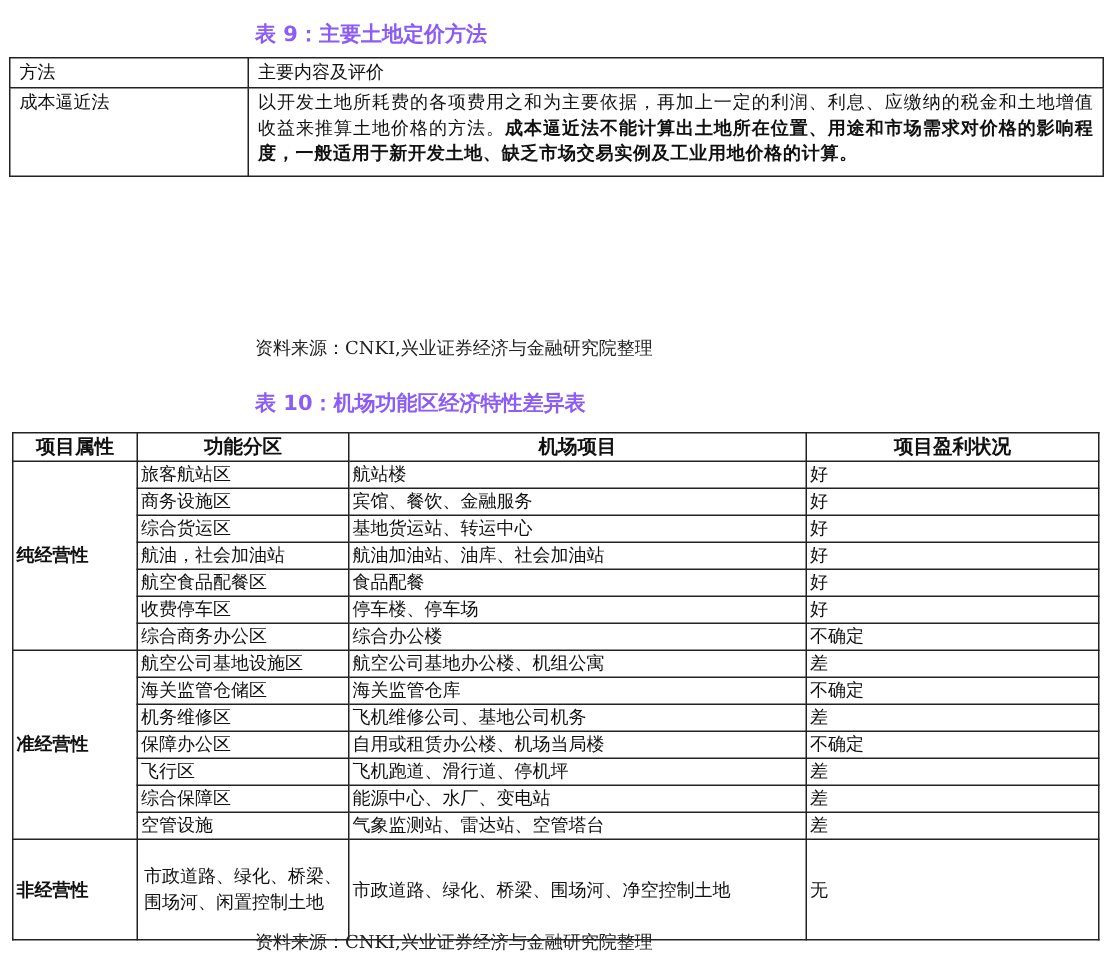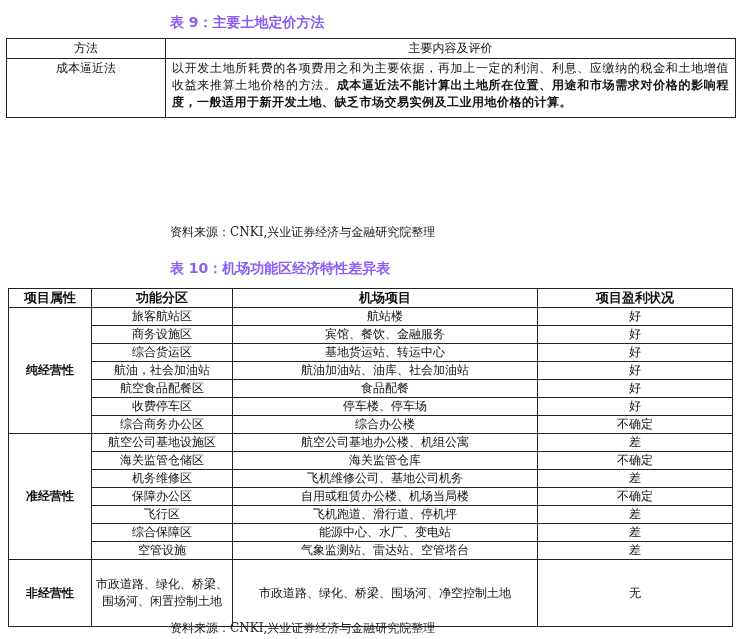--- a/index.html
+++ b/index.html
@@ -1,37 +1,37 @@
 <!DOCTYPE html>
 <html><head>
 <meta charset="utf-8">
 <style>
   html, body { margin:0; padding:0; background:#ffffff; }
   body { width:745px; height:639px; position:relative; overflow:hidden;
          font-family:"DejaVu Serif", "Liberation Serif", serif; color:#111; }
   .caption { position:absolute; font-family:"DejaVu Sans", sans-serif; font-weight:bold; font-size:14px; color:#8b5cf6; white-space:nowrap; }
   .source { position:absolute; font-family:"DejaVu Serif", serif; font-size:12px; color:#222; white-space:nowrap; }
   table { position:absolute; border-collapse:collapse; table-layout:fixed; }
-  td, th { border:1px solid #222;text-align:center; }
+  td, th { border:1px solid #222; }
 
   
   #t9 { left:6px; top:38px; width:729px; font-size:12px; }
   #t9 td { vertical-align:top; padding:1px 6px; line-height:17px; }
   #t9 col.c1 { width:159px; } #t9 col.c2 { width:570px; }
   #t9 .hdr td { height:16px; }
   #t9 .r1 td { height:55px; }
   #t9 .r2 td { height:56px; }
   #t9 .r3 td { height:45px; }
   #t9 td.txt { text-align:justify; letter-spacing:0.5px; }
   b { font-family:"DejaVu Sans", sans-serif; font-weight:bold; }
 
   
   #t10 { left:8px; top:288px; width:724px; font-size:12px; }
   #t10 th { font-family:Liberation Sans, sans-serif; font-weight:bold; height:17px; padding:0; font-size:13px; }
-  #t10 td { text-align:center; padding:0 2px; height:17px; line-height:17px; }
+  #t10 td { text-align:left; padding:0 2px; height:17px; line-height:17px; }
   #t10 td.attr { font-family:"DejaVu Sans", sans-serif; font-weight:bold; }
   #t10 td.multi { line-height:17px; padding:16px 4px; }
 </style>
 </head>
 <body>
 
 <div class="caption" style="left:170px; top:14px;">表 9：主要土地定价方法</div>
 
 <table id="t9">
   <colgroup>

